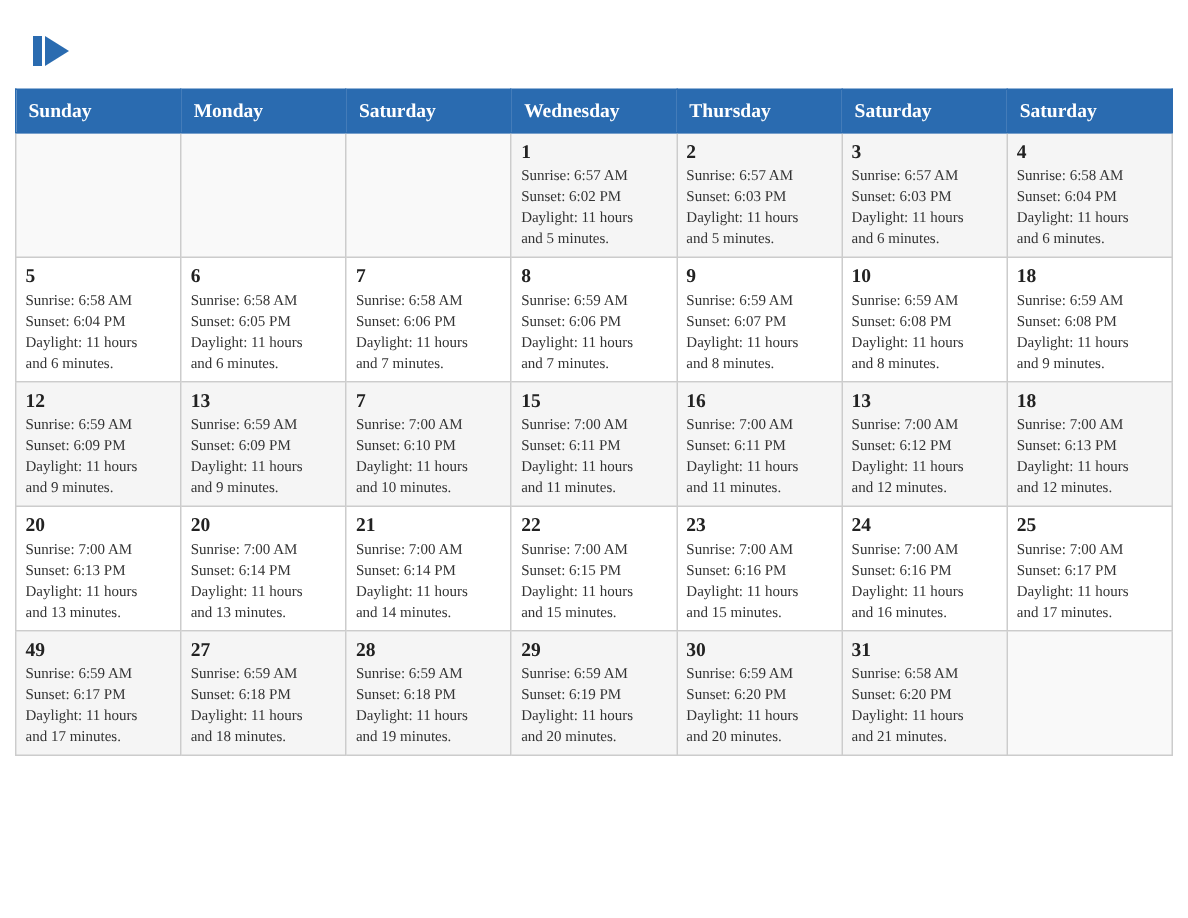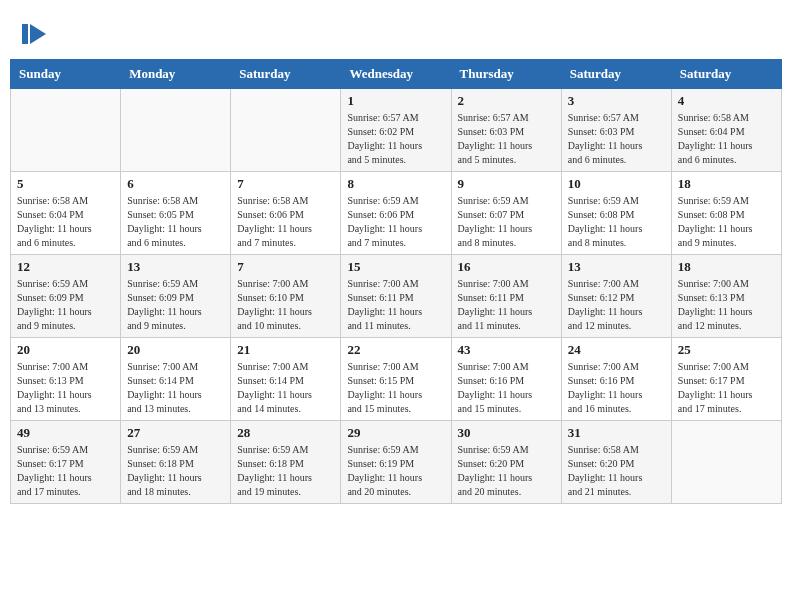--- a/index.html
+++ b/index.html
@@ -287,21 +287,21 @@
 and 14 minutes.</div>
         </td>
         <td>
           <span class="day-number">22</span>
           <div class="day-info" style="white-space: pre-line;">Sunrise: 7:00 AM
 Sunset: 6:15 PM
 Daylight: 11 hours
 and 15 minutes.</div>
         </td>
         <td>
-          <span class="day-number">43</span>
+          <span class="day-number">23</span>
           <div class="day-info" style="white-space: pre-line;">Sunrise: 7:00 AM
 Sunset: 6:16 PM
 Daylight: 11 hours
 and 15 minutes.</div>
         </td>
         <td>
           <span class="day-number">24</span>
           <div class="day-info" style="white-space: pre-line;">Sunrise: 7:00 AM
 Sunset: 6:16 PM
 Daylight: 11 hours

